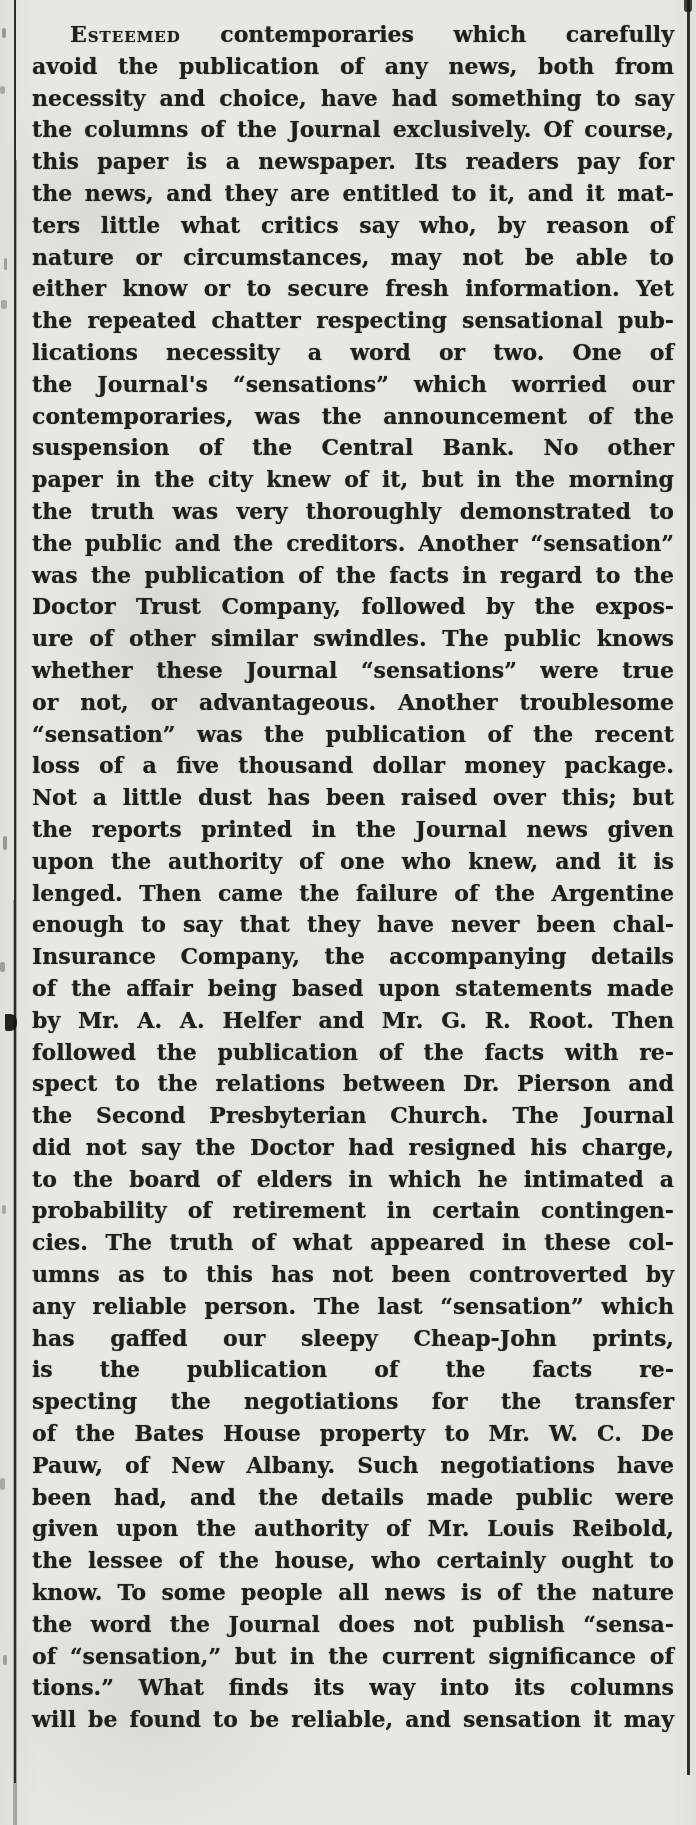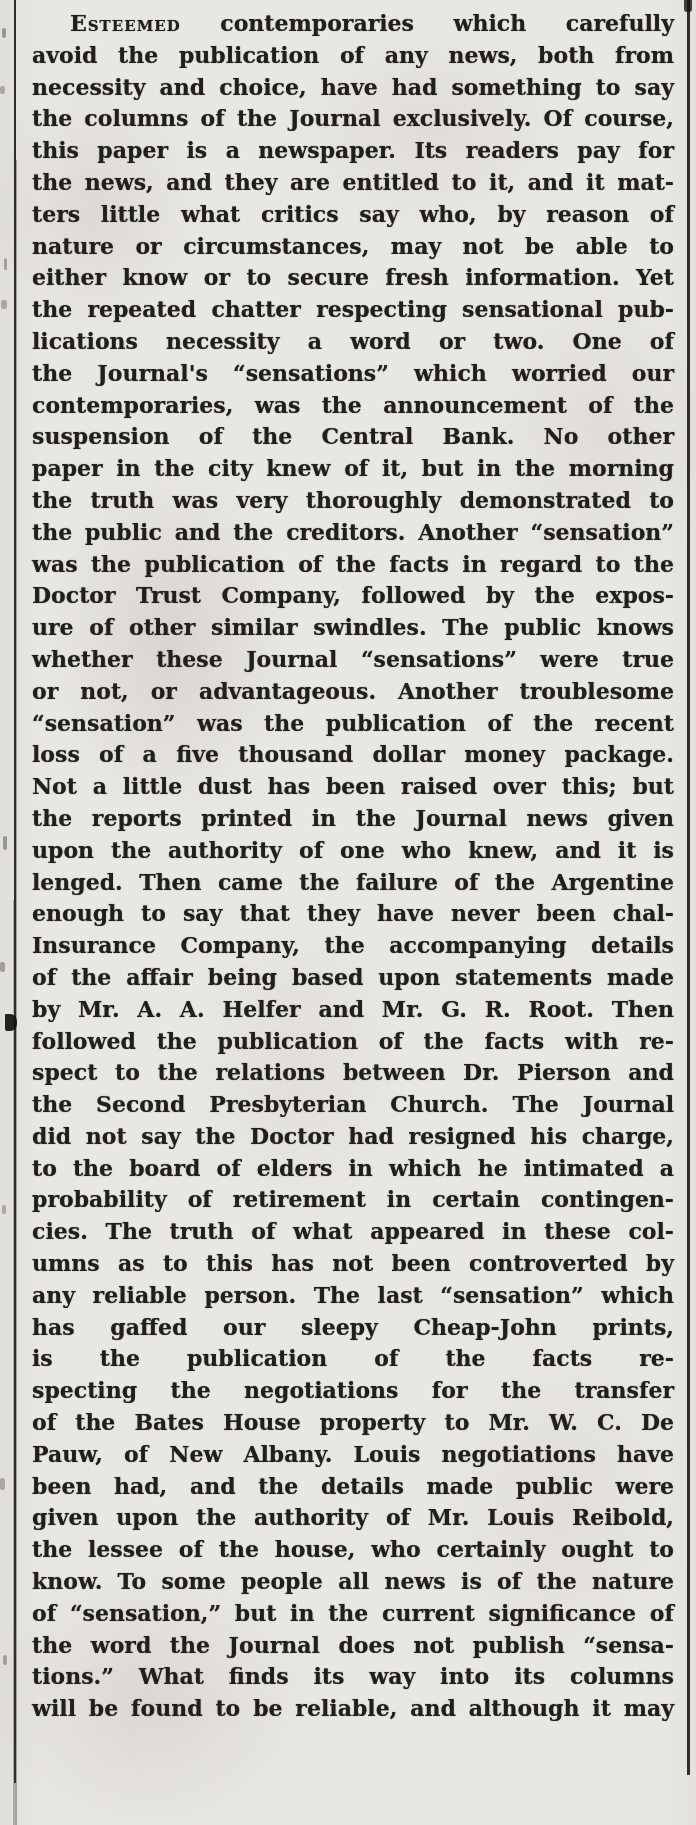--- a/index.html
+++ b/index.html
@@ -55,21 +55,21 @@
   .s9 { left: 3px; top: 1655px; width: 4px; height: 10px; opacity: .35; }
   .ink-blob {
     position: absolute; left: 5px; top: 1014px; width: 12px; height: 17px;
     background: #14120d; border-radius: 1px 7px 7px 2px; opacity: .92;
   }
 
   
   .article {
     position: absolute;
     left: 32px;
-    top: 8px;
+    top: 19px;
     width: 642px;
     color: var(--ink, #211f1c);
     font-size: 22px;
     font-weight: 700;
     text-shadow: 0 0 1px rgba(33,30,25,0.65);
   }
   .line {
     height: 31.8px;
     line-height: 31.8px;
     text-align: justify;
@@ -143,22 +143,22 @@
     <div class="line">did not say the Doctor had resigned his charge,</div>
     <div class="line">to the board of elders in which he intimated a</div>
     <div class="line">probability of retirement in certain contingen-</div>
     <div class="line">cies. The truth of what appeared in these col-</div>
     <div class="line">umns as to this has not been controverted by</div>
     <div class="line">any reliable person. The last “sensation” which</div>
     <div class="line">has gaffed our sleepy Cheap-John prints,</div>
     <div class="line">is the publication of the facts re-</div>
     <div class="line">specting the negotiations for the transfer</div>
     <div class="line">of the Bates House property to Mr. W. C. De</div>
-    <div class="line">Pauw, of New Albany. Louis negotiations have</div>
+    <div class="line">Pauw, of New Albany. Such negotiations have</div>
     <div class="line">been had, and the details made public were</div>
     <div class="line">given upon the authority of Mr. Louis Reibold,</div>
     <div class="line">the lessee of the house, who certainly ought to</div>
     <div class="line">know. To some people all news is of the nature</div>
+    <div class="line">the word the Journal does not publish “sensa-</div>
     <div class="line">of “sensation,” but in the current significance of</div>
-    <div class="line">the word the Journal does not publish “sensa-</div>
     <div class="line">tions.” What finds its way into its columns</div>
-    <div class="line">will be found to be reliable, and although it may</div>
+    <div class="line">will be found to be reliable, and sensation it may</div>
   </div>
 
 </body></html>

